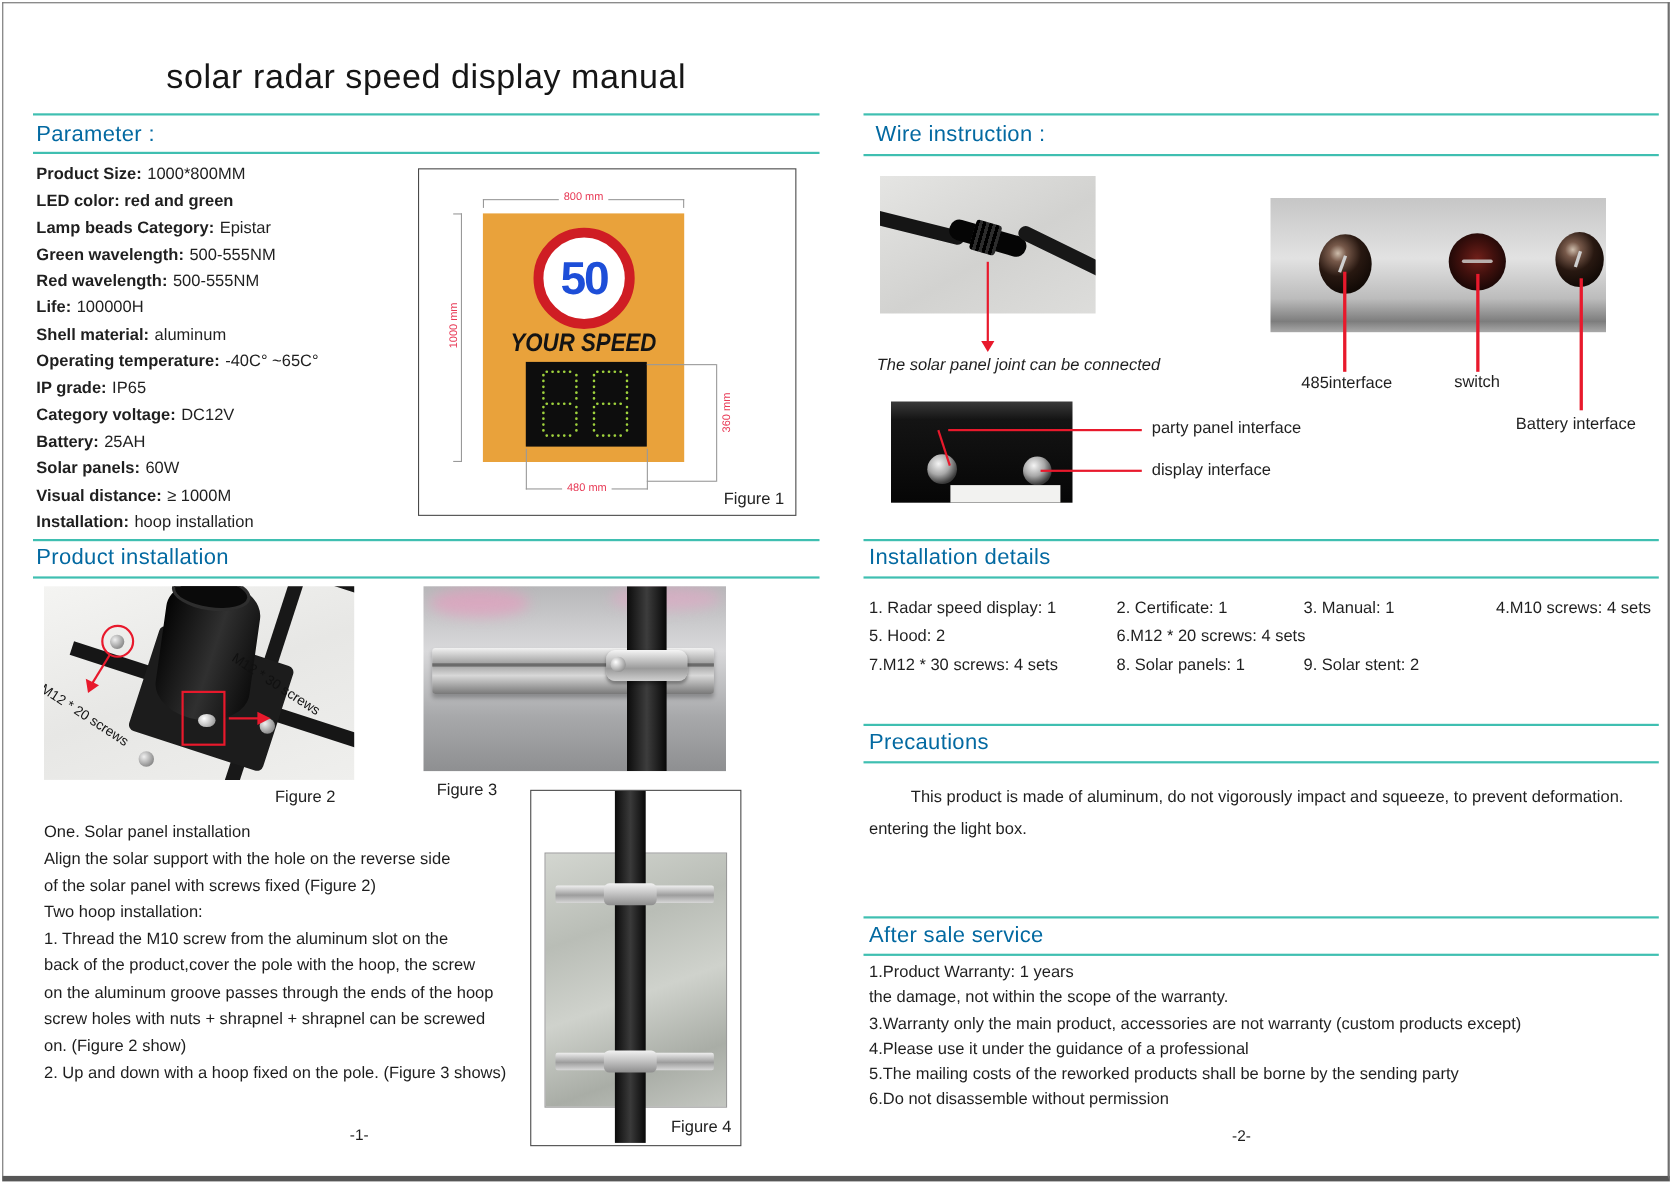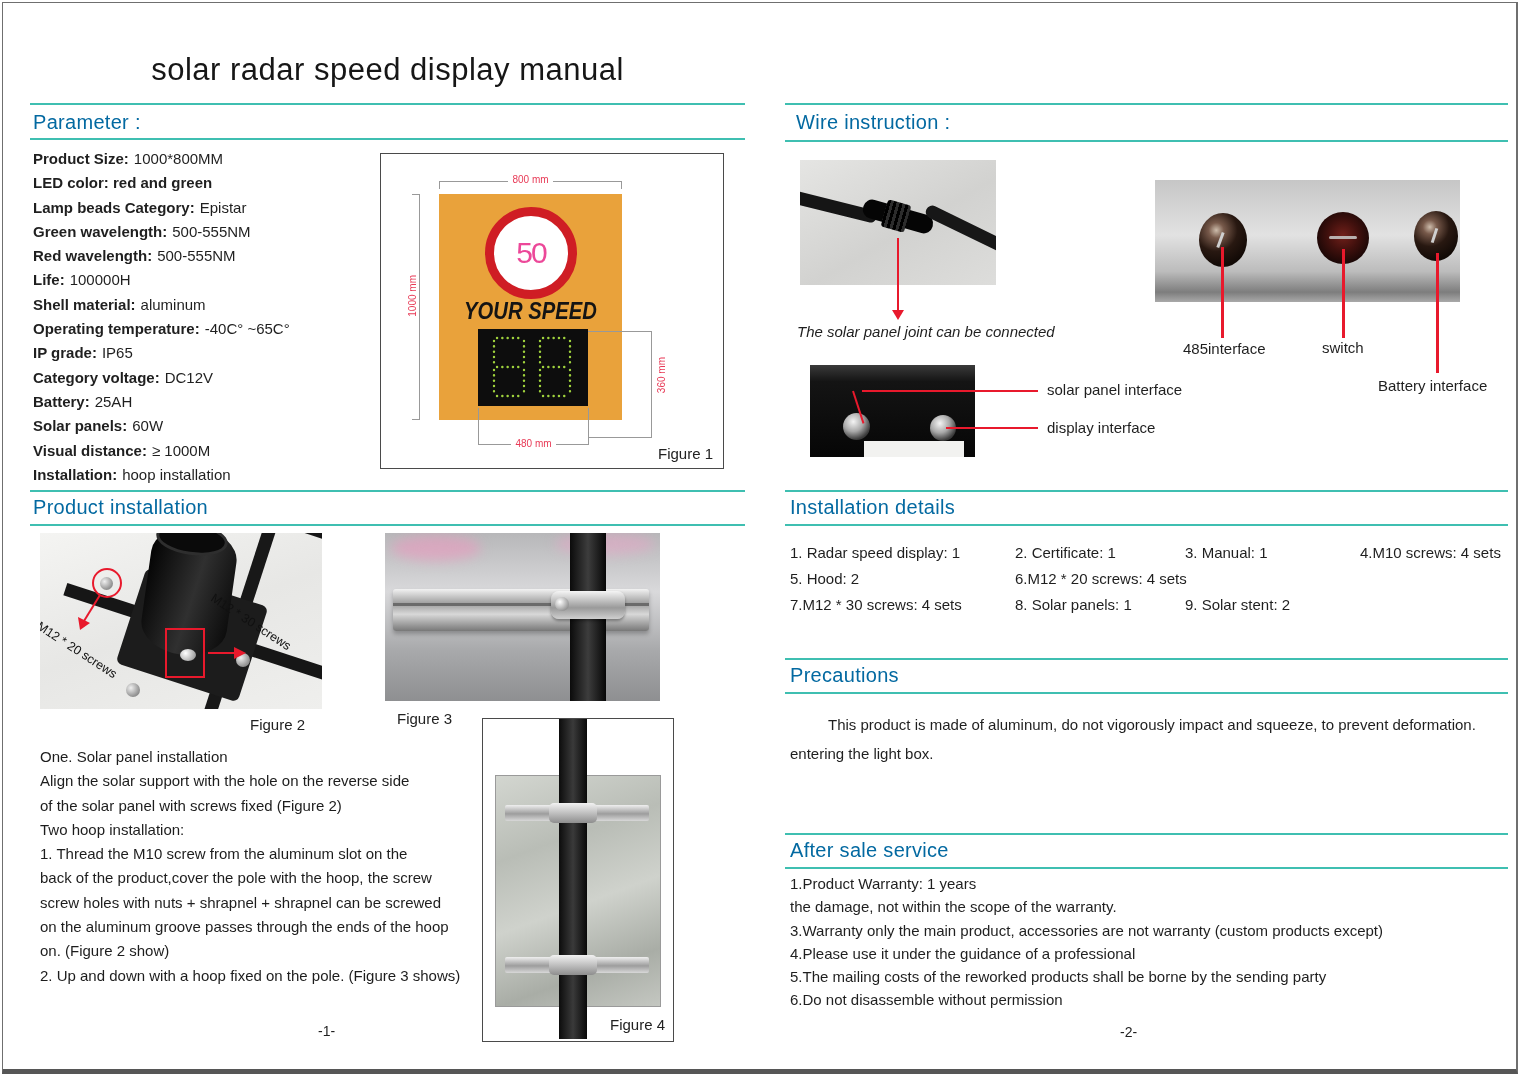--- a/index.html
+++ b/index.html
@@ -61,21 +61,21 @@
     <div class="dimline" style="left:240px;top:27px;width:1px;height:8px;"></div>
     <div class="abs dimlabel" style="left:58px;top:20px;width:183px;text-align:center;"><span style="background:#fff;padding:0 4px;">800 mm</span></div>
 
     <div class="dimline" style="left:38px;top:40px;width:1px;height:226px;"></div>
     <div class="dimline" style="left:31px;top:40px;width:8px;height:1px;"></div>
     <div class="dimline" style="left:31px;top:265px;width:8px;height:1px;"></div>
     <div class="abs dimlabel vtext" style="left:26px;top:118px;background:#fff;padding:3px 0;">1000 mm</div>
 
     <div class="abs" style="left:58px;top:40px;width:183px;height:226px;background:var(--sign-orange,#e9a23b);">
       <div class="abs" style="left:46px;top:13px;width:74px;height:74px;background:#fff;border:9px solid var(--sign-ring-red,#cf1d24);border-radius:50%;text-align:center;">
-        <span style="font-size:30px;font-weight:normal;line-height:74px;color:#ec4899;letter-spacing:-2px;">50</span>
+        <span style="font-size:42px;font-weight:bold;line-height:74px;color:#1d4ed8;letter-spacing:-2px;">50</span>
       </div>
       <div class="abs" style="left:0;top:104px;width:183px;text-align:center;">
         <span style="display:inline-block;font-size:23px;font-weight:bold;font-style:italic;color:#141414;transform:scaleX(.88);letter-spacing:0;">YOUR SPEED</span>
       </div>
 
       <div class="abs" style="left:39px;top:135px;width:110px;height:77px;background:#0d0d0d;">
         <svg width="110" height="77" viewBox="0 0 110 77">
           <g stroke="var(--led-dot-green,#9fd23d)" stroke-width="2.4" stroke-linecap="round" stroke-dasharray="0.1 5.2" fill="none">
             <g transform="translate(16,9)">
               <line x1="3" y1="0" x2="27" y2="0"></line>
@@ -153,22 +153,22 @@
   </div>
   <div class="figcap" style="left:397px;top:710px;">Figure 3</div>
 
   <div class="abs" style="left:40px;top:745px;width:450px;font-size:15px;line-height:24.3px;color:#1d1d1d;">
     <div class="bodyline">One. Solar panel installation</div>
     <div class="bodyline">Align the solar support with the hole on the reverse side</div>
     <div class="bodyline">of the solar panel with screws fixed (Figure 2)</div>
     <div class="bodyline">Two hoop installation:</div>
     <div class="bodyline">1. Thread the M10 screw from the aluminum slot on the</div>
     <div class="bodyline">back of the product,cover the pole with the hoop, the screw</div>
+    <div class="bodyline">on the aluminum groove passes through the ends of the hoop</div>
     <div class="bodyline">screw holes with nuts + shrapnel + shrapnel can be screwed</div>
-    <div class="bodyline">on the aluminum groove passes through the ends of the hoop</div>
     <div class="bodyline">on. (Figure 2 show)</div>
     <div class="bodyline">2. Up and down with a hoop fixed on the pole. (Figure 3 shows)</div>
   </div>
 
   <div class="figbox" style="left:482px;top:718px;width:190px;height:322px;">
     <div class="abs" style="left:12px;top:56px;width:164px;height:230px;background:linear-gradient(160deg,#d3d6d0 0%,#b9bdb6 30%,#cfd2cc 55%,#a9ada6 80%,#c4c7c1 100%);border:1px solid #9a9a9a;"></div>
     <div class="abs" style="left:22px;top:86px;width:144px;height:16px;background:linear-gradient(180deg,#efefef 0%,#9d9d9d 55%,#d8d8d8 100%);border-radius:2px;"></div>
     <div class="abs" style="left:22px;top:238px;width:144px;height:16px;background:linear-gradient(180deg,#efefef 0%,#9d9d9d 55%,#d8d8d8 100%);border-radius:2px;"></div>
     <div class="abs" style="left:76px;top:0;width:28px;height:320px;background:linear-gradient(90deg,#0c0c0c 0%,#3a3a3a 50%,#090909 100%);"></div>
     <div class="abs" style="left:66px;top:84px;width:48px;height:20px;background:linear-gradient(180deg,#f2f2f2,#8e8e8e);border-radius:5px;"></div>
@@ -208,21 +208,21 @@
   <div class="abs bodyline" style="left:1378px;top:377px;">Battery interface</div>
 
   <div class="photo" style="left:810px;top:365px;width:165px;height:92px;background:linear-gradient(180deg,#3a3a3a 0%,#141414 18%,#060606 100%);">
     <div class="conn" style="left:33px;top:48px;width:27px;height:27px;background:radial-gradient(circle at 38% 32%,#f4f4f4 0%,#a8a8a8 40%,#3c3c3c 72%,#1d1d1d 100%);"></div>
     <div class="conn" style="left:120px;top:50px;width:26px;height:26px;background:radial-gradient(circle at 38% 32%,#f4f4f4 0%,#a8a8a8 40%,#3c3c3c 72%,#1d1d1d 100%);"></div>
     <div class="abs" style="left:54px;top:76px;width:100px;height:16px;background:#f2f2f0;"></div>
   </div>
   <div class="redline" style="left:862px;top:390px;width:176px;height:2px;"></div>
   <div class="redline" style="left:852px;top:391px;width:2px;height:34px;transform:rotate(-18deg);transform-origin:top center;"></div>
   <div class="redline" style="left:946px;top:427px;width:92px;height:2px;"></div>
-  <div class="abs bodyline" style="left:1047px;top:381px;">solar panel interface</div>
+  <div class="abs bodyline" style="left:1047px;top:381px;">party panel interface</div>
   <div class="abs bodyline" style="left:1047px;top:419px;">display interface</div>
 
   <div class="teal" style="left:785px;top:490px;width:723px;"></div>
   <div class="sec-h" style="left:790px;top:496px;">Installation details</div>
   <div class="teal" style="left:785px;top:524px;width:723px;"></div>
 
   <div class="cell" style="left:790px;top:544px;">1. Radar speed display: 1</div>
   <div class="cell" style="left:1015px;top:544px;">2. Certificate: 1</div>
   <div class="cell" style="left:1185px;top:544px;">3. Manual: 1</div>
   <div class="cell" style="left:1360px;top:544px;">4.M10 screws: 4 sets</div>

